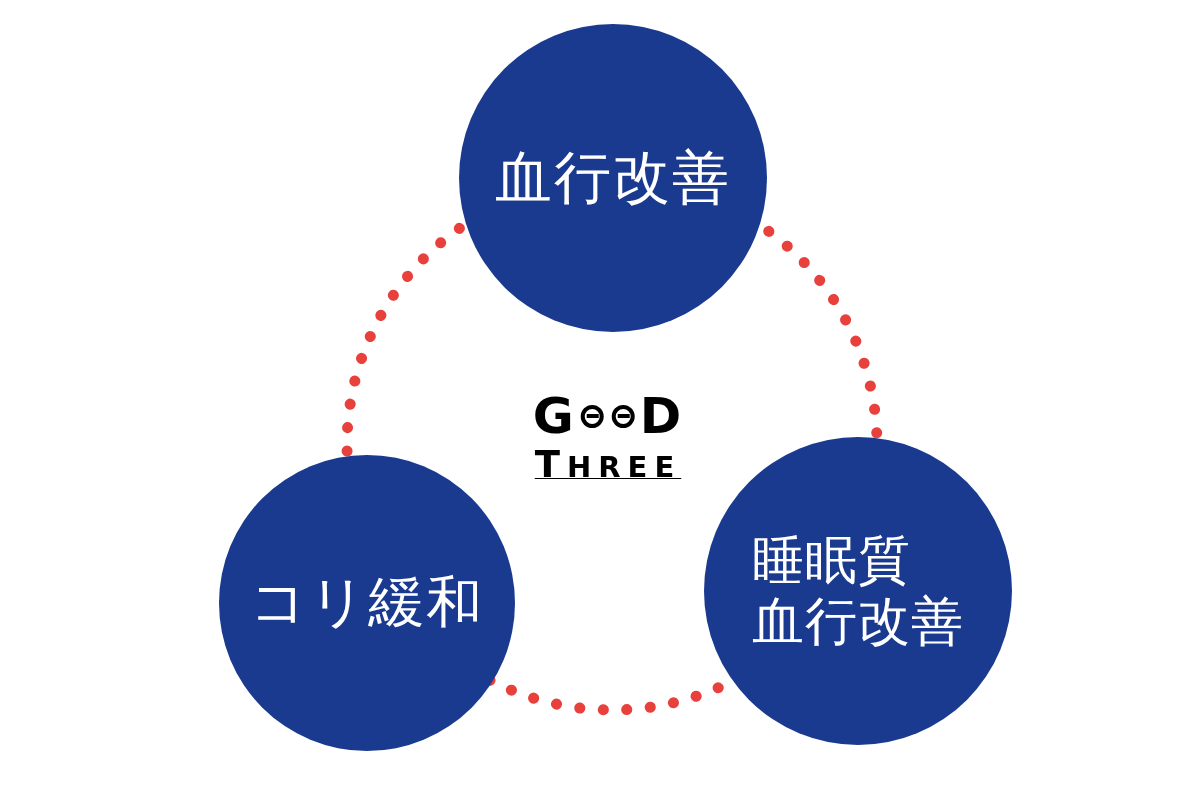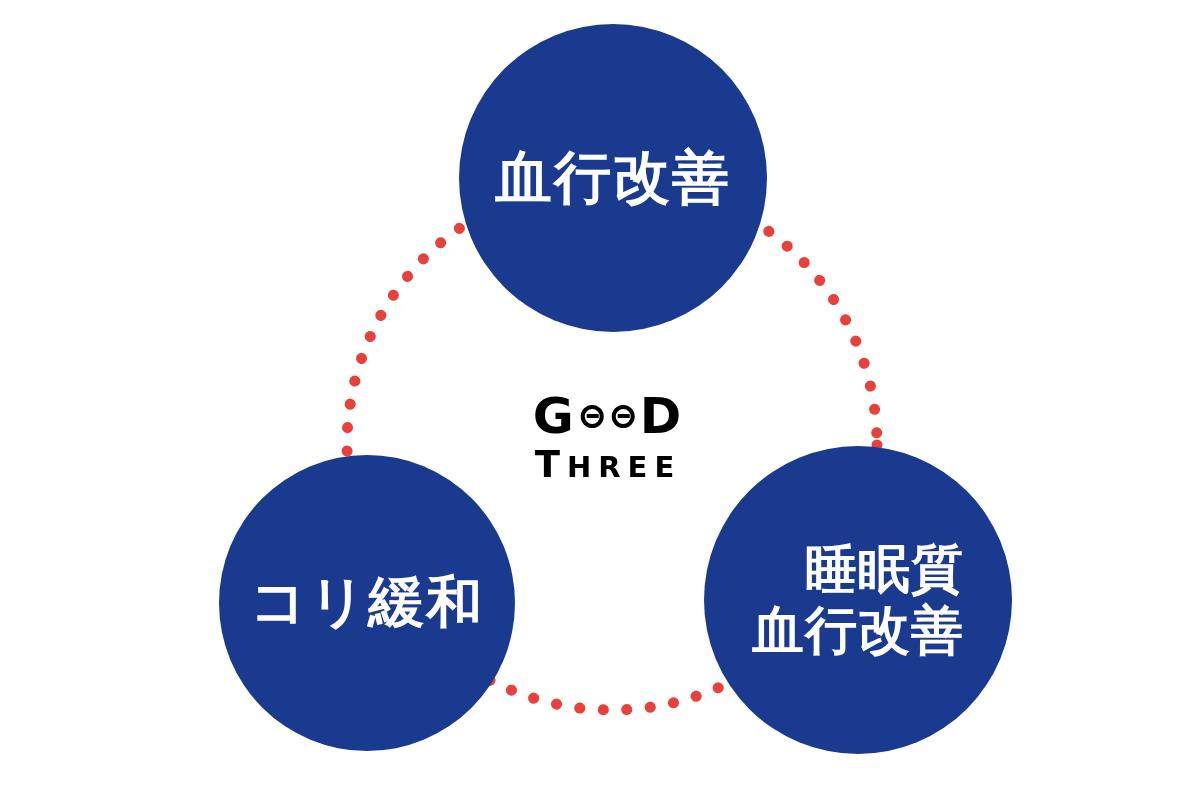--- a/index.html
+++ b/index.html
@@ -30,26 +30,26 @@
   .circle {
     position: absolute;
     border-radius: 50%;
     background: var(--circle-blue, #1a3a8f);
     display: flex;
     align-items: center;
     justify-content: center;
   }
   .circle-top   { left: 459px; top: 24px;  width: 308px; height: 308px; }
   .circle-left  { left: 219px; top: 455px; width: 296px; height: 296px; }
-  .circle-right { left: 704px; top: 446px; width: 308px; height: 308px; }
+  .circle-right { left: 704px; top: 437px; width: 308px; height: 308px; }
 
   .circle-label {
     color: var(--label-white, #ffffff);
-    font-weight: bold;
-    text-align: right;
+    font-weight: normal;
+    text-align: left;
     letter-spacing: 2px;
     white-space: nowrap;
   }
   .circle-top  .circle-label { font-size: 57px; }
   .circle-left .circle-label { font-size: 56px; }
   .circle-right .circle-label { font-size: 52px; line-height: 1.17; letter-spacing: 1px; }
 
   
   .logo {
     position: absolute;
@@ -88,20 +88,21 @@
     top: 50%;
     height: 4px;
     transform: translateY(-50%);
     background: currentColor;
   }
   .logo-line2 {
     font-weight: bold;
     line-height: 1;
     letter-spacing: 7px;
     margin-top: 3px;
+    text-decoration: underline;
   }
   .t-initial  { font-size: 37px; }
   .word2-rest { font-size: 29px; }
 </style>
 </head>
 <body>
 
 <div class="canvas">
 
   <svg class="dotted-ring" viewBox="0 0 1200 800" aria-hidden="true">

